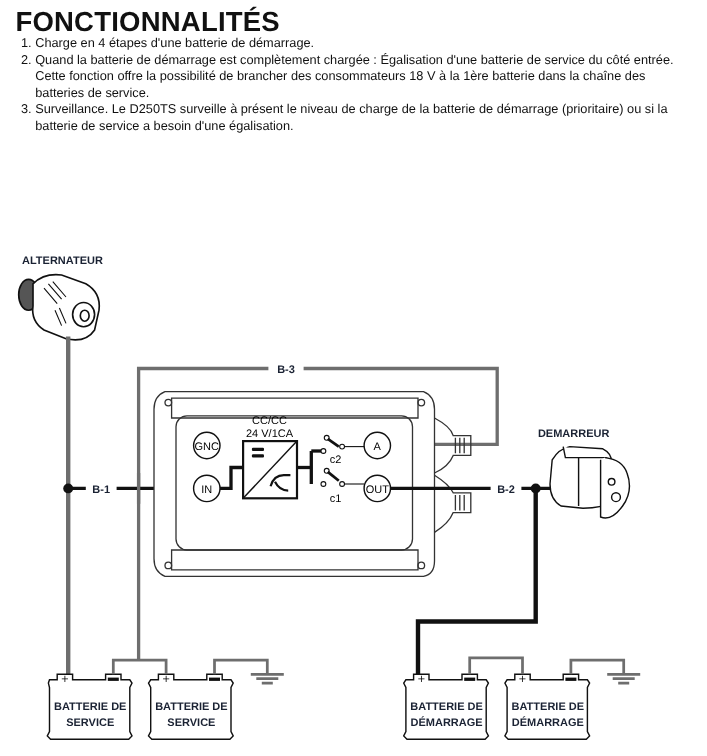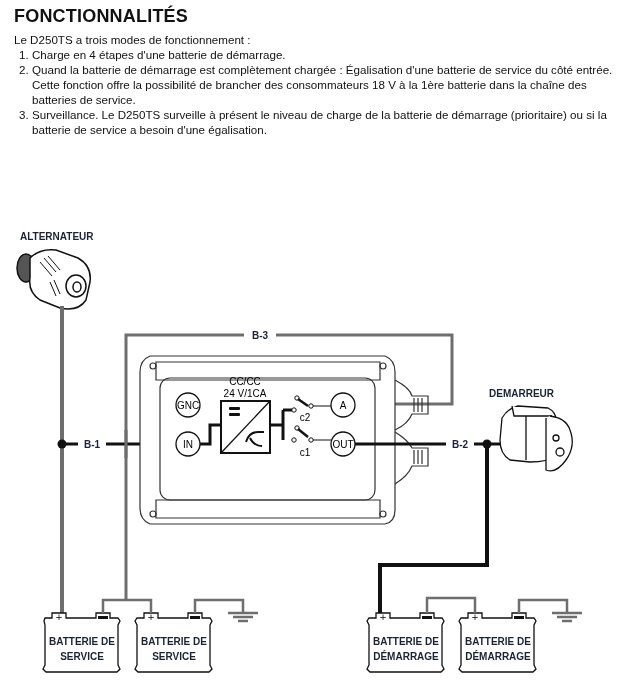--- a/index.html
+++ b/index.html
@@ -1,29 +1,28 @@
 <!DOCTYPE html>
 <html><head>
 <meta charset="utf-8">
 <style>
   html,body{margin:0;padding:0;background:#fff;}
   body{width:643px;height:687px;position:relative;overflow:hidden;font-family:"DejaVu Sans",sans-serif;color:#1a1a1a;}
-  .title{position:absolute;left:14px;top:6px;font-family:"Liberation Sans",sans-serif;font-weight:bold;font-size:18px;letter-spacing:0.2px;color:#111;}
+  .title{position:absolute;left:14px;top:6px;font-family:"Liberation Sans",sans-serif;font-weight:bold;font-size:25px;letter-spacing:0.2px;color:#111;}
   .intro{position:absolute;left:14px;top:32px;width:610px;font-family:"Liberation Sans",sans-serif;font-size:11.6px;line-height:15px;color:#111;}
   .intro ol{margin:0;padding:0 0 0 18px;}
   .intro li{margin:0;padding:0;}
   svg#diagram{position:absolute;left:0;top:0;}
   .lbl{font-family:"Liberation Sans",sans-serif;font-weight:bold;}
 </style>
 </head>
 <body>
 
 <div class="title">FONCTIONNALITÉS</div>
 <div class="intro">
-  <div>Le D250TS a trois modes de fonctionnement :</div>
   <ol>
     <li>Charge en 4 étapes d'une batterie de démarrage.</li>
     <li>Quand la batterie de démarrage est complètement chargée : Égalisation d'une batterie de service du côté entrée. Cette fonction offre la possibilité de brancher des consommateurs 18 V à la 1ère batterie dans la chaîne des batteries de service.</li>
     <li>Surveillance. Le D250TS surveille à présent le niveau de charge de la batterie de démarrage (prioritaire) ou si la batterie de service a besoin d'une égalisation.</li>
   </ol>
 </div>
 
 <svg id="diagram" width="643" height="687" viewBox="0 0 643 687">
 
   <text class="lbl" x="20" y="240" font-size="10" fill="#1a2233">ALTERNATEUR</text>

